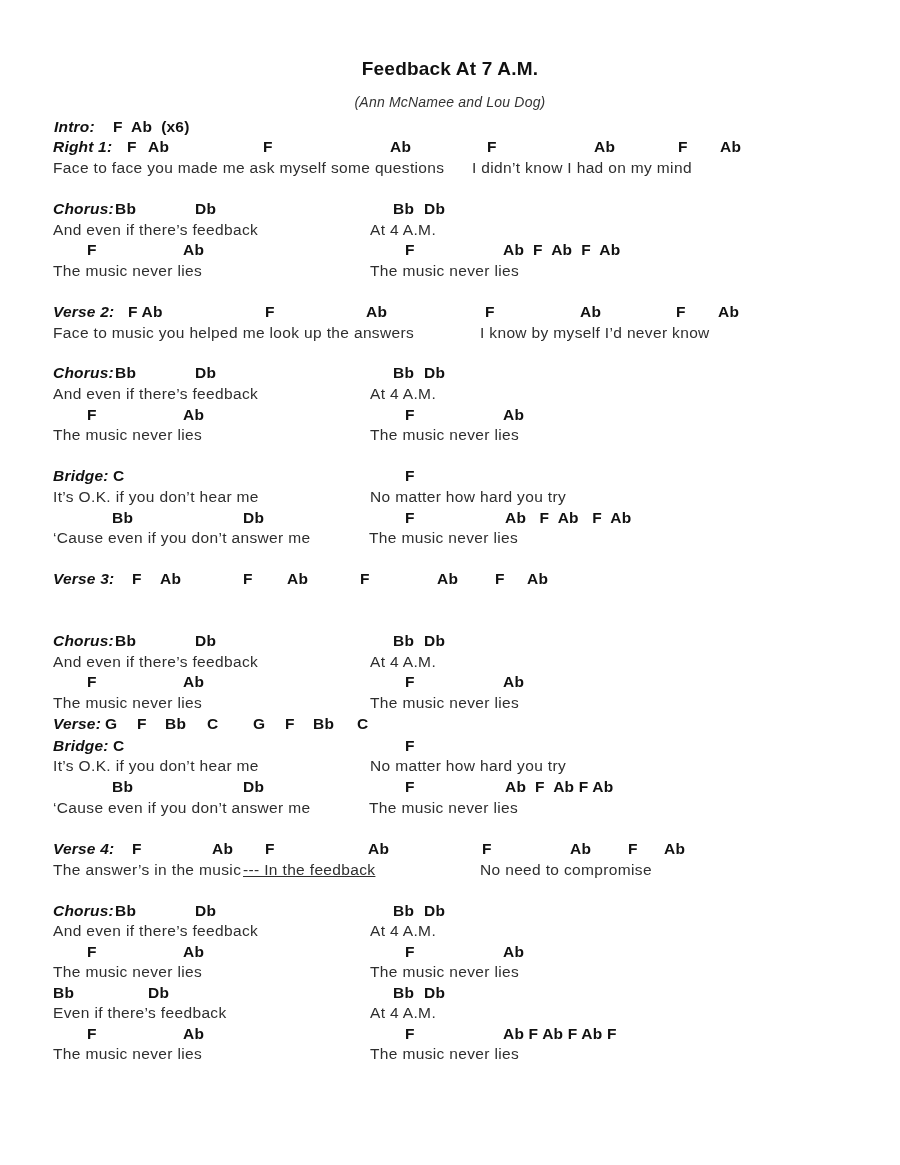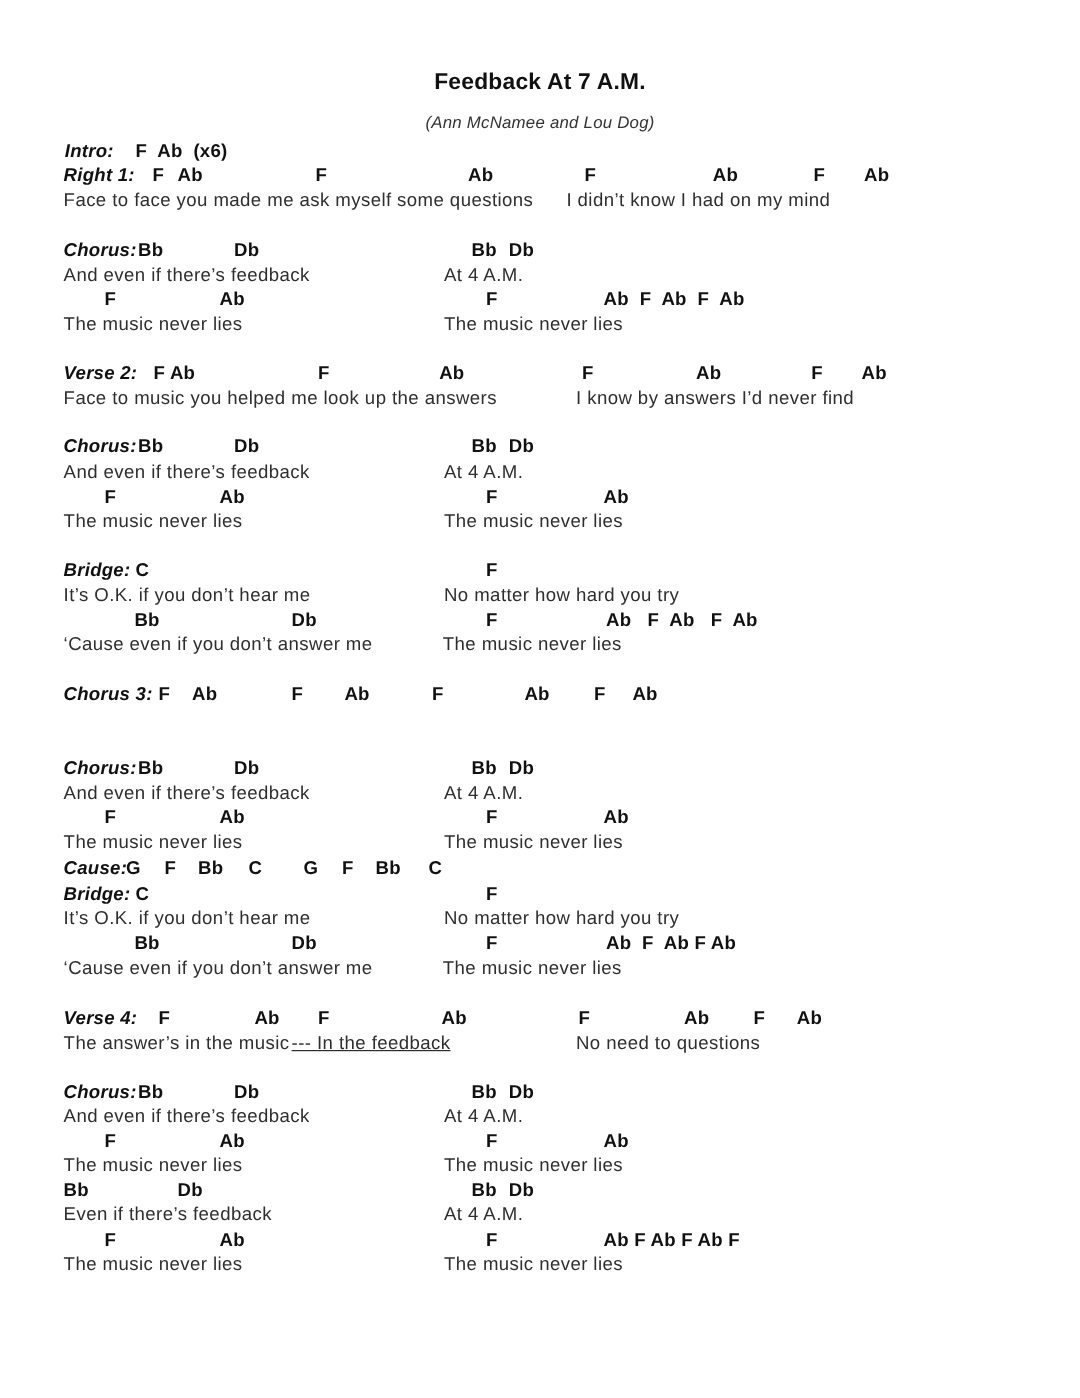--- a/index.html
+++ b/index.html
@@ -87,21 +87,21 @@
         <span class="seg chord" style="left: 128px;">F Ab</span>
         <span class="seg chord" style="left: 265px;">F</span>
         <span class="seg chord" style="left: 366px;">Ab</span>
         <span class="seg chord" style="left: 485px;">F</span>
         <span class="seg chord" style="left: 580px;">Ab</span>
         <span class="seg chord" style="left: 676px;">F</span>
         <span class="seg chord" style="left: 718px;">Ab</span>
       </div>
       <div class="line" style="top: 323px;">
         <span class="seg lyric" style="left: 53px;">Face to music you helped me look up the answers</span>
-        <span class="seg lyric" style="left: 480px;">I know by answers I’d never find</span>
+        <span class="seg lyric" style="left: 480px;">I know by myself I’d never know</span>
       </div>
       <div class="line" style="top: 363px;">
         <span class="seg label" style="left: 53px;">Chorus:</span>
         <span class="seg chord" style="left: 115px;">Bb</span>
         <span class="seg chord" style="left: 195px;">Db</span>
         <span class="seg chord" style="left: 393px;">Bb</span>
         <span class="seg chord" style="left: 424px;">Db</span>
       </div>
       <div class="line" style="top: 384px;">
         <span class="seg lyric" style="left: 53px;">And even if there’s feedback</span>
@@ -130,21 +130,21 @@
         <span class="seg chord" style="left: 112px;">Bb</span>
         <span class="seg chord" style="left: 243px;">Db</span>
         <span class="seg chord" style="left: 405px;">F</span>
         <span class="seg chord" style="left: 505px;">Ab   F  Ab   F  Ab</span>
       </div>
       <div class="line" style="top: 528px;">
         <span class="seg lyric" style="left: 53px;">‘Cause even if you don’t answer me</span>
         <span class="seg lyric" style="left: 369px;">The music never lies</span>
       </div>
       <div class="line" style="top: 569px;">
-        <span class="seg label" style="left: 53px;">Chorus 3:</span>
+        <span class="seg label" style="left: 53px;">Verse 3:</span>
         <span class="seg chord" style="left: 132px;">F</span>
         <span class="seg chord" style="left: 160px;">Ab</span>
         <span class="seg chord" style="left: 243px;">F</span>
         <span class="seg chord" style="left: 287px;">Ab</span>
         <span class="seg chord" style="left: 360px;">F</span>
         <span class="seg chord" style="left: 437px;">Ab</span>
         <span class="seg chord" style="left: 495px;">F</span>
         <span class="seg chord" style="left: 527px;">Ab</span>
       </div>
       <div class="line" style="top: 631px;">
@@ -162,21 +162,21 @@
         <span class="seg chord" style="left: 87px;">F</span>
         <span class="seg chord" style="left: 183px;">Ab</span>
         <span class="seg chord" style="left: 405px;">F</span>
         <span class="seg chord" style="left: 503px;">Ab</span>
       </div>
       <div class="line" style="top: 693px;">
         <span class="seg lyric" style="left: 53px;">The music never lies</span>
         <span class="seg lyric" style="left: 370px;">The music never lies</span>
       </div>
       <div class="line" style="top: 714px;">
-        <span class="seg label" style="left: 53px;">Cause:</span>
+        <span class="seg label" style="left: 53px;">Verse:</span>
         <span class="seg chord" style="left: 105px;">G</span>
         <span class="seg chord" style="left: 137px;">F</span>
         <span class="seg chord" style="left: 165px;">Bb</span>
         <span class="seg chord" style="left: 207px;">C</span>
         <span class="seg chord" style="left: 253px;">G</span>
         <span class="seg chord" style="left: 285px;">F</span>
         <span class="seg chord" style="left: 313px;">Bb</span>
         <span class="seg chord" style="left: 357px;">C</span>
       </div>
       <div class="line" style="top: 736px;">
@@ -205,21 +205,21 @@
         <span class="seg chord" style="left: 265px;">F</span>
         <span class="seg chord" style="left: 368px;">Ab</span>
         <span class="seg chord" style="left: 482px;">F</span>
         <span class="seg chord" style="left: 570px;">Ab</span>
         <span class="seg chord" style="left: 628px;">F</span>
         <span class="seg chord" style="left: 664px;">Ab</span>
       </div>
       <div class="line" style="top: 860px;">
         <span class="seg lyric" style="left: 53px;">The answer’s in the music</span>
         <span class="seg lyric" style="left: 243px; text-decoration: underline;">--- In the feedback</span>
-        <span class="seg lyric" style="left: 480px;">No need to questions</span>
+        <span class="seg lyric" style="left: 480px;">No need to compromise</span>
       </div>
       <div class="line" style="top: 901px;">
         <span class="seg label" style="left: 53px;">Chorus:</span>
         <span class="seg chord" style="left: 115px;">Bb</span>
         <span class="seg chord" style="left: 195px;">Db</span>
         <span class="seg chord" style="left: 393px;">Bb</span>
         <span class="seg chord" style="left: 424px;">Db</span>
       </div>
       <div class="line" style="top: 921px;">
         <span class="seg lyric" style="left: 53px;">And even if there’s feedback</span>

